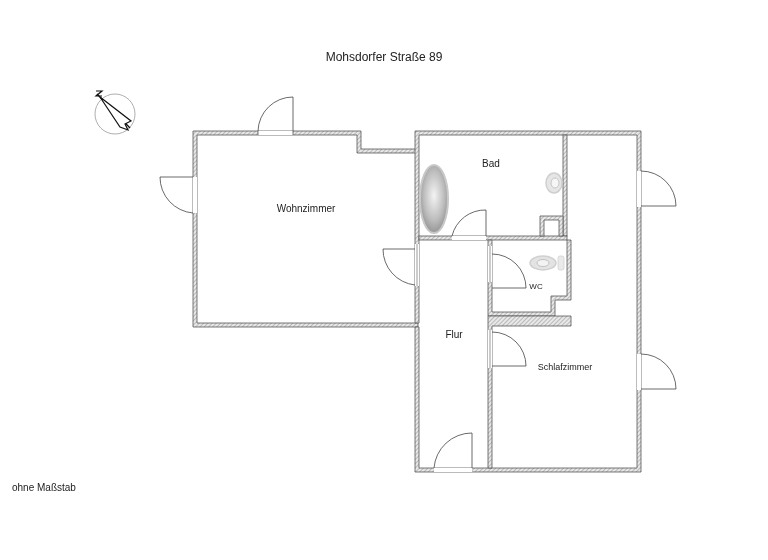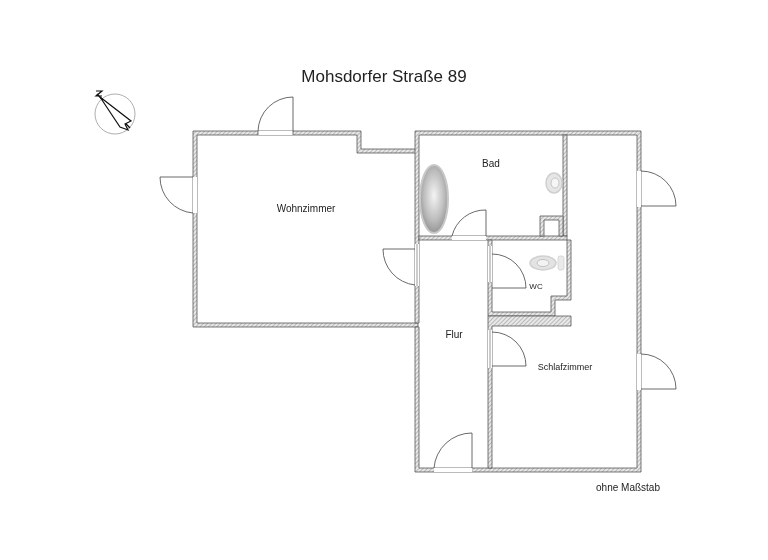--- a/index.html
+++ b/index.html
@@ -1,20 +1,20 @@
 <!DOCTYPE html>
 <html><head>
 <meta charset="utf-8">
 <style>
   html, body { margin:0; padding:0; background:#ffffff; }
   body { width:768px; height:560px; position:relative; overflow:hidden; font-family:"Liberation Sans", sans-serif; }
   #plan { position:absolute; left:0; top:0; width:768px; height:560px; }
   .lbl { font-family:"Liberation Sans", sans-serif; fill:#222; }
-  .title { position:absolute; left:0; width:768px; text-align:center; top:67px; font-size:17px; color:#222; }
-  .footer { position:absolute; left:0; width:660px; text-align:right; top:482px; font-size:10px; color:#222; }
+  .title { position:absolute; left:0; width:768px; text-align:center; top:50px; font-size:12px; color:#222; }
+  .footer { position:absolute; left:0; width:660px; text-align:left; top:482px; font-size:10px; color:#222;padding-left:12px; }
   .wall { fill:url(#hatch); stroke:#555; stroke-width:0.8; }
   .door { fill:none; stroke:#444; stroke-width:0.8; }
 </style>
 </head>
 <body>
 
 <div class="title">Mohsdorfer Straße 89</div>
 
 <svg id="plan" viewBox="0 0 768 560" xmlns="http://www.w3.org/2000/svg">
   <defs>

